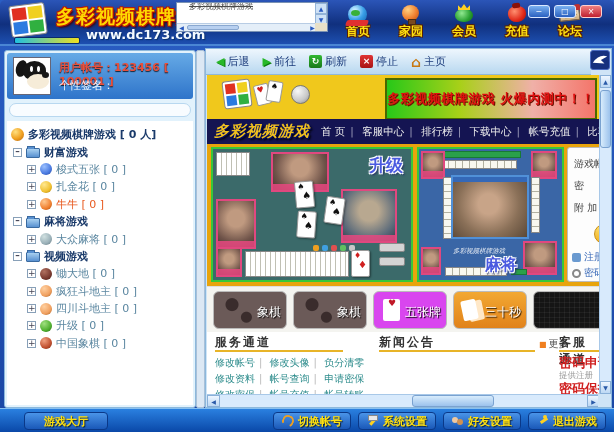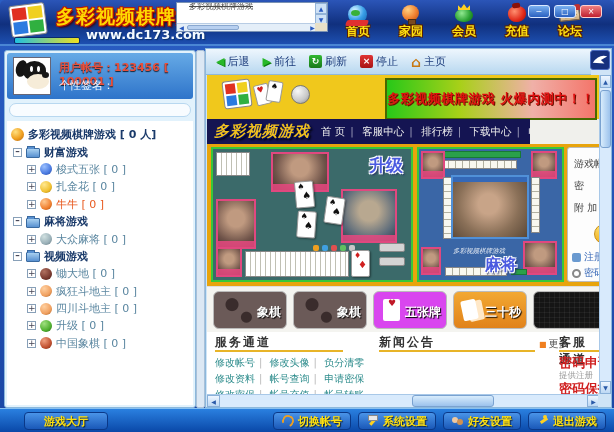--- a/index.html
+++ b/index.html
@@ -151,21 +151,21 @@
   .art-c1::before{content:"♥";color:#d02020;}
   .art-c2{left:60px;top:6px;transform:rotate(10deg);}
   .art-c2::before{content:"♠";color:#111;}
   .art-stone{position:absolute;left:84px;top:10px;width:19px;height:19px;border-radius:50%;
     background:radial-gradient(circle at 35% 30%,#f8f8f8,#c8c8c8 60%,#888);border:1px solid #777;}
   .promo{position:absolute;left:178px;top:3px;width:212px;height:42px;border:2px solid #486800;
     background:linear-gradient(90deg,#28c818,#a8d018 35%,#f0b0a8 70%,#f4756a);
     display:flex;align-items:center;justify-content:center;}
   .promo-text{font-size:13px;font-weight:bold;color:#e01010;white-space:nowrap;letter-spacing:.5px;
     text-shadow:1px 1px 0 #6a1000;}
-  .band-nav{position:absolute;left:0;top:44px;width:323px;height:25px;background:#141452;overflow:hidden;}
+  .band-nav{position:absolute;left:0;top:44px;width:393px;height:25px;background:#141452;overflow:hidden;}
   .site-logo{position:absolute;left:7px;top:3px;font-size:15px;font-weight:bold;font-style:italic;color:#f0c020;
     letter-spacing:1px;text-shadow:1px 1px 0 #000a6a,2px 2px 2px #000;}
   .nav-links{position:absolute;left:114px;top:6px;width:279px;white-space:nowrap;font-size:10.5px;color:#eee;overflow:hidden;}
   .nav-links span{cursor:pointer;}
   .nav-links span::after{content:"|";margin:0 5px;color:#9a9ab8;}
   .nav-links span:last-child::after{content:"";}
   .band-shots{position:absolute;left:0;top:69px;width:393px;height:142px;background:#e8a40c;}
   .shot{position:absolute;border:2px solid #38c838;overflow:hidden;}
   .shot1{left:4px;top:3px;width:202px;height:135px;background:#3b6a6a;}
   .shot2{left:210px;top:3px;width:147px;height:135px;background:#3a66a6;}
@@ -198,21 +198,21 @@
   .lg-row{position:absolute;left:6px;font-size:10px;color:#444;white-space:nowrap;}
   .lg-btn{position:absolute;left:26px;top:76px;width:70px;height:20px;border-radius:10px;
     background:linear-gradient(#ffe070,#f0b020);border:1px solid #c89018;cursor:pointer;}
   .lg-link{position:absolute;left:4px;font-size:10px;color:#3a6ab8;white-space:nowrap;cursor:pointer;display:flex;align-items:center;gap:3px;}
   .lg-ico{display:inline-block;width:9px;height:9px;border-radius:2px;background:#6a9ad0;flex:none;}
   .lg-ico.mag{border-radius:50%;background:#fff;border:2px solid #888;position:relative;}
   
   .band-banners{position:absolute;left:0;top:211px;width:393px;height:46px;background:#f4f4f0;border-top:1px solid #ddd;}
   .gbanner{position:absolute;top:4px;width:74px;height:38px;border-radius:6px;border:1px solid #bbb;
     overflow:hidden;cursor:pointer;}
-  .gb-label{position:absolute;right:5px;top:12px;font-size:12px;font-weight:bold;color:#fff;
+  .gb-label{position:absolute;right:5px;top:12px;font-size:12px;font-weight:normal;color:#fff;
     text-shadow:1px 1px 1px #000;white-space:nowrap;}
   .gb-chess{background:radial-gradient(circle at 25% 35%,#3a2c2c 6px,transparent 7px),
             radial-gradient(circle at 45% 70%,#3a2c2c 5px,transparent 6px),#6b5a58;}
   .gb-five{background:#d946ef;}
   .gb-five .mini-card{position:absolute;left:9px;top:7px;width:17px;height:22px;background:#fff;border-radius:2px;}
   .gb-five .mini-card::before{content:"♥";position:absolute;left:5px;top:-1px;font-size:9px;color:#c01828;}
   .gb-thirty{background:linear-gradient(#f2a832,#e1821a);}
   .gb-thirty .mini-card{position:absolute;left:8px;top:8px;width:15px;height:20px;background:#fff;border-radius:2px;transform:rotate(-12deg);box-shadow:6px 2px 0 #ffe8c8;}
   .gb-dark{background:repeating-linear-gradient(90deg,rgba(255,255,255,.05) 0 1px,transparent 1px 5px),
            repeating-linear-gradient(0deg,rgba(255,255,255,.05) 0 1px,transparent 1px 5px),#151515;}

